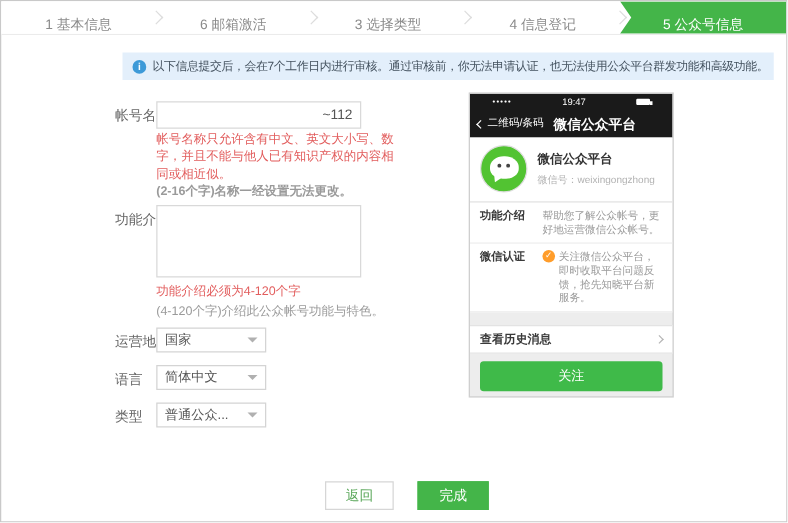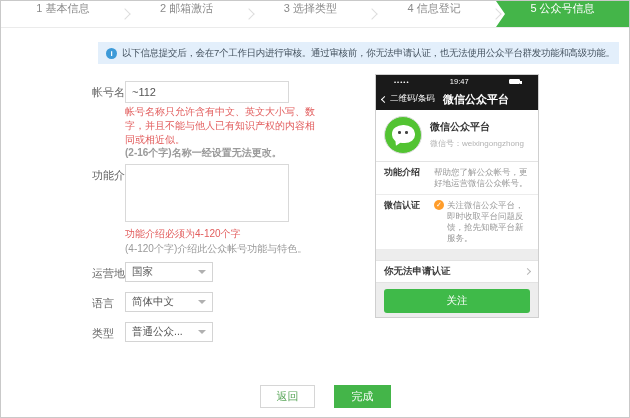--- a/index.html
+++ b/index.html
@@ -1,33 +1,33 @@
 <!DOCTYPE html>
 <html><head>
 <meta charset="utf-8">
 <style>
   * { margin:0; padding:0; box-sizing:border-box; }
   body { font-family:"Liberation Sans", sans-serif; background:#fff; }
   .page { position:relative; width:630px; height:418px; border:1px solid #c9c9c9; background:#fff; overflow:hidden; }
 
   
   .steps { position:absolute; top:0; left:0; right:0; height:27px; display:flex; border-bottom:1px solid #ebebeb; background:#fff; }
-  .step { flex:1; display:flex; align-items:flex-start; justify-content:center; font-size:11px; color:#8a8a8a; position:relative; background:#fff; }
+  .step { flex:1; display:flex; align-items:flex-end; justify-content:center; font-size:11px; color:#8a8a8a; position:relative; background:#fff; }
   .step .sep { position:absolute; right:-4px; top:9px; width:8px; height:8px; border-top:1px solid #ddd; border-right:1px solid #ddd; transform:rotate(45deg); z-index:2; background:transparent; }
   .step.active { flex:0 0 133px; background:#44b549; color:#fff;
     clip-path:polygon(0 0, 100% 0, 100% 100%, 0 100%, 9px 50%); }
 
   
   .banner { position:absolute; left:97px; top:41px; width:521px; height:22px; background:#e3effb; display:flex; align-items:center; padding:0 8px; overflow:hidden; }
   .banner .txt { font-size:9.5px; letter-spacing:-0.3px; color:#44525f; white-space:nowrap; }
   .info-ic { flex:0 0 11px; width:11px; height:11px; border-radius:50%; background:#3d9ad8; color:#fff; font-size:8px; font-weight:bold; line-height:11px; text-align:center; margin-right:5px; font-style:normal; }
 
   
   .flabel { position:absolute; left:91px; font-size:11px; color:#666; }
-  .txtinput { position:absolute; left:124px; top:80px; width:164px; height:22px; border:1px solid #d9d9d9; font-size:11px; color:#555; padding:0 6px; font-family:"Liberation Sans",sans-serif; outline:none; }
+  .txtinput { position:absolute; left:124px; top:80px; width:164px; height:22px; border:1px solid #d9d9d9; font-size:11px; color:#555; padding:0 6px; font-family:"Liberation Sans",sans-serif; outline:none;text-align:right; }
   .textarea { position:absolute; left:124px; top:163px; width:164px; height:58px; border:1px solid #d9d9d9; font-size:11px; color:#555; padding:4px 6px; resize:none; font-family:"Liberation Sans",sans-serif; outline:none; }
   .err { position:absolute; left:124px; color:#e25d5d; font-size:10px; line-height:14px; }
   .hint { position:absolute; left:124px; color:#9a9a9a; font-size:10px; white-space:nowrap; }
   .select { position:absolute; left:124px; width:88px; height:20px; border:1px solid #d4d4d4; background:#fff; display:flex; align-items:center; justify-content:space-between; padding:0 6px; cursor:pointer; }
   .select .val { font-size:10.5px; color:#555; white-space:nowrap; overflow:hidden; }
   .select .arr { width:0; height:0; border-left:4px solid transparent; border-right:4px solid transparent; border-top:4px solid #b0b0b0; }
 
   .btn-back { position:absolute; left:259px; top:384px; width:55px; height:23px; background:#fff; border:1px solid #d6d6d6; color:#5aa75a; font-size:11px; cursor:pointer; font-family:"Liberation Sans",sans-serif; }
   .btn-done { position:absolute; left:333px; top:384px; width:57px; height:23px; background:#44b549; border:1px solid #44b549; color:#fff; font-size:11px; cursor:pointer; font-family:"Liberation Sans",sans-serif; }
 
@@ -64,21 +64,21 @@
 <body>
 
 <div class="page">
 
   <div class="steps">
     <div class="step">
       <span>1 基本信息</span>
       <i class="sep"></i>
     </div>
     <div class="step">
-      <span>2 邮箱激活</span>
+      <span>6 邮箱激活</span>
       <i class="sep"></i>
     </div>
     <div class="step">
       <span>3 选择类型</span>
       <i class="sep"></i>
     </div>
     <div class="step">
       <span>4 信息登记</span>
       <i class="sep"></i>
     </div>
@@ -149,19 +149,19 @@
       <span class="rt">帮助您了解公众帐号，更好地运营微信公众帐号。</span>
     </div>
     <div class="p-row">
       <span class="rl">微信认证</span>
       <span class="verify-wrap">
         <i class="vbadge">✓</i>
         <span class="rt">关注微信公众平台，即时收取平台问题反馈，抢先知晓平台新服务。</span>
       </span>
     </div>
     <div class="p-history">
-      <span class="hl">你无法申请认证</span>
+      <span class="hl">查看历史消息</span>
       <i class="p-hist-ch"></i>
     </div>
     <div class="p-follow">关注</div>
   </div>
 
 </div>
 
 </body></html>

